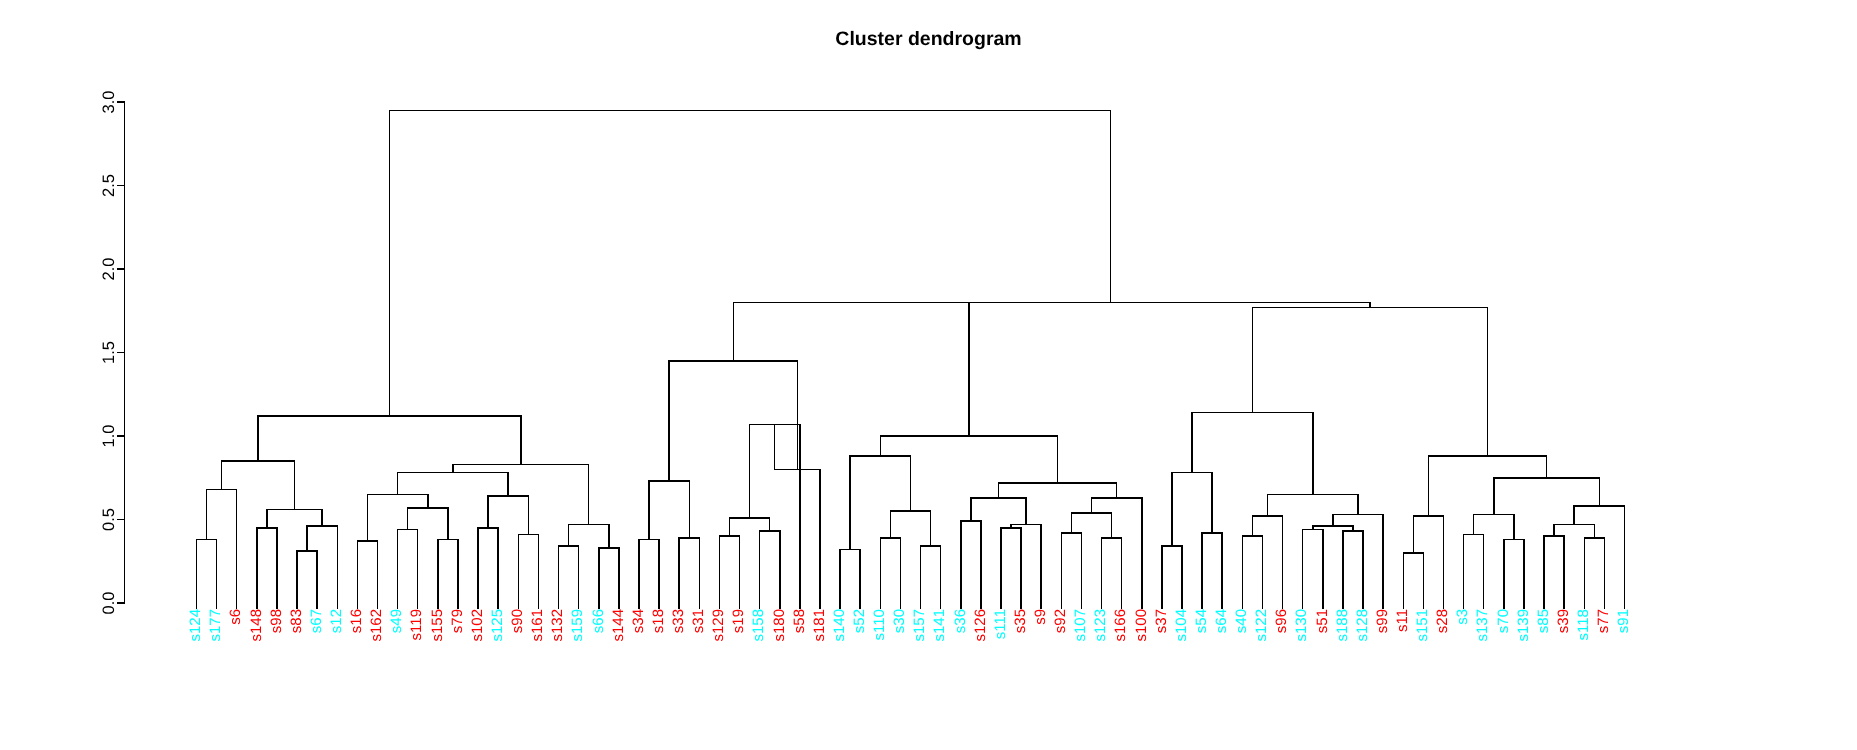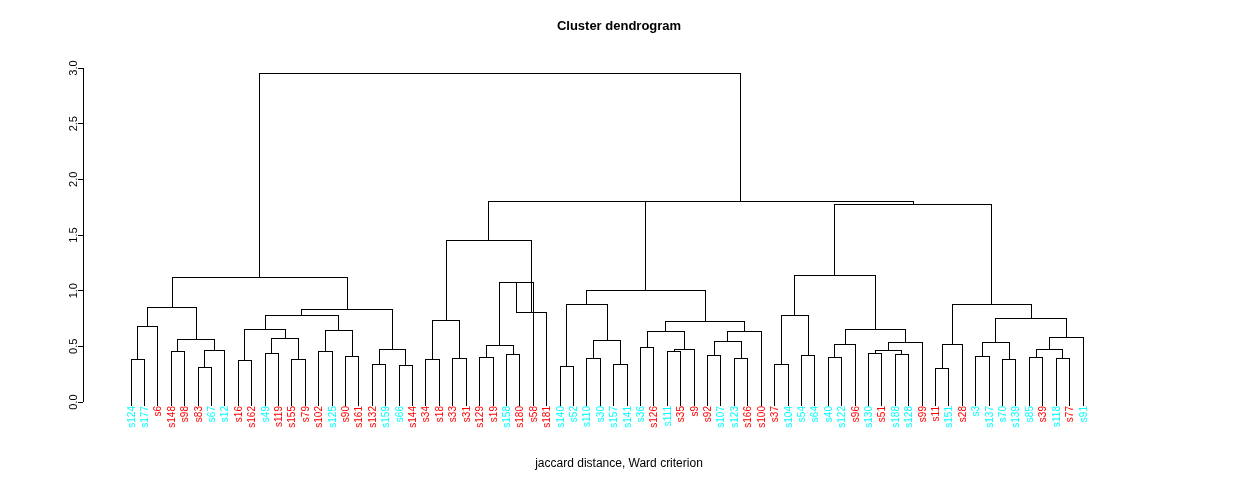--- a/index.html
+++ b/index.html
@@ -309,15 +309,14 @@
         <text class="leaf-label" x="1042.774647887324" y="406" text-anchor="end" dominant-baseline="central" transform="rotate(-90 1042.774647887324 406)" fill="#FF0000">s39</text>
         <line x1="1056.1830985915494" y1="402" x2="1056.1830985915494" y2="406" class="axis-line"></line>
         <text class="leaf-label" x="1056.1830985915494" y="406" text-anchor="end" dominant-baseline="central" transform="rotate(-90 1056.1830985915494 406)" fill="#00FFFF">s118</text>
         <line x1="1069.5915492957747" y1="402" x2="1069.5915492957747" y2="406" class="axis-line"></line>
         <text class="leaf-label" x="1069.5915492957747" y="406" text-anchor="end" dominant-baseline="central" transform="rotate(-90 1069.5915492957747 406)" fill="#FF0000">s77</text>
         <line x1="1083" y1="402" x2="1083" y2="406" class="axis-line"></line>
         <text class="leaf-label" x="1083" y="406" text-anchor="end" dominant-baseline="central" transform="rotate(-90 1083 406)" fill="#00FFFF">s91</text>
       </g>
   </svg>
 
-  <div class="x-caption">jaccard distance, Ward criterion</div>
 
 </div>
 
 </body></html>

